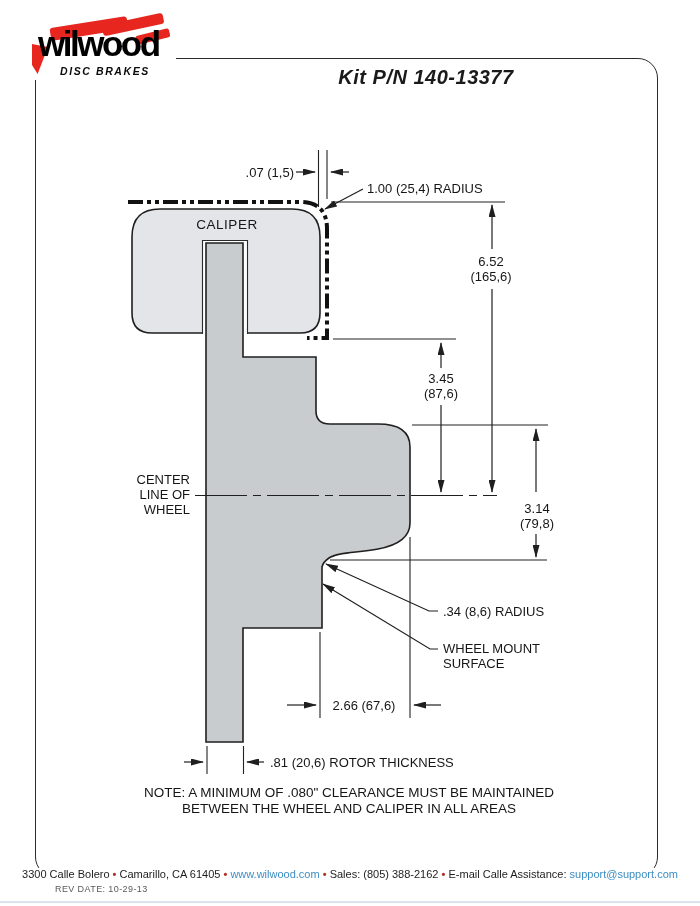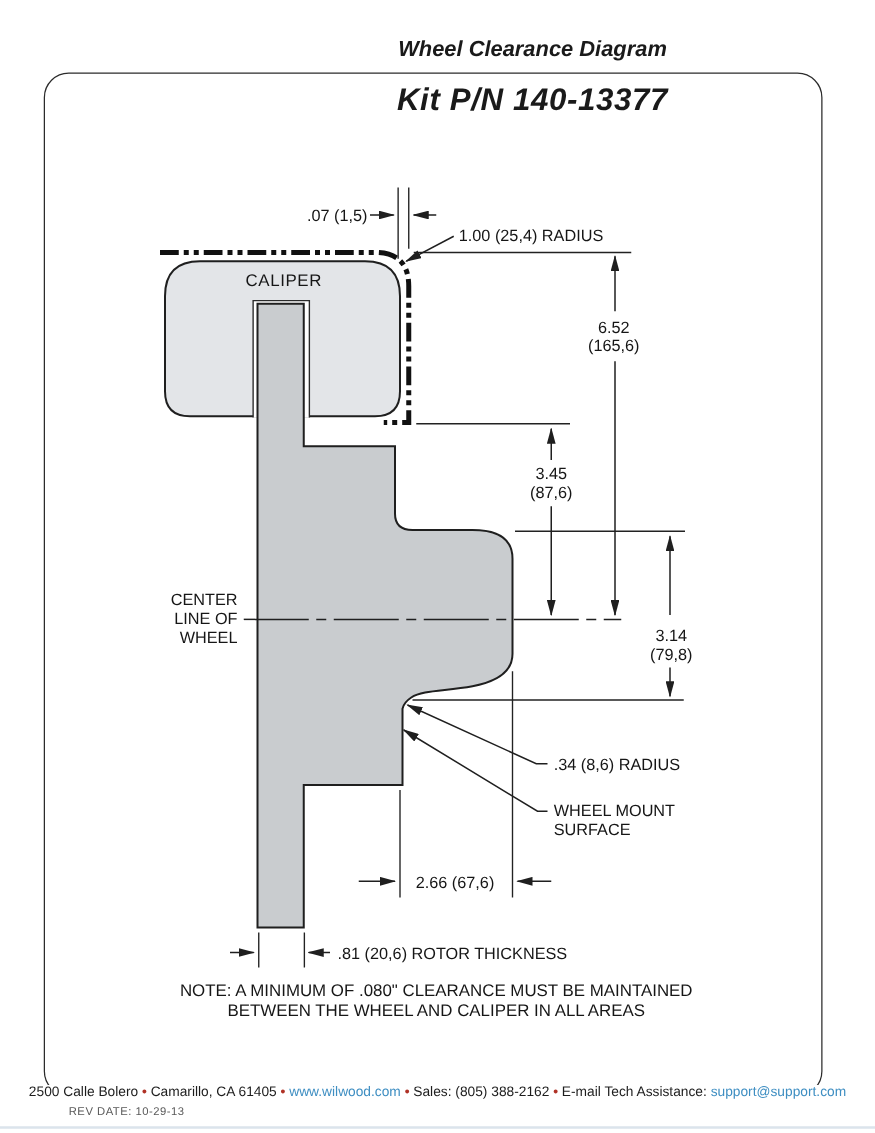--- a/index.html
+++ b/index.html
@@ -3,21 +3,21 @@
 <meta charset="utf-8">
 <style>
   html,body{margin:0;padding:0;background:#fff;}
   .page{position:relative;width:700px;height:906px;background:#ffffff;overflow:hidden;
         font-family:"Liberation Sans",sans-serif;color:#1a1a1a;}
   .frame{position:absolute;left:35px;top:58px;width:621px;height:817px;
          border:1.6px solid #2b2b2b;border-radius:20px;z-index:0;}
   .title1{position:absolute;left:200px;top:29px;width:452px;text-align:center;
           font-size:17.5px;font-weight:bold;font-style:italic;z-index:2;}
   .title2{position:absolute;left:200px;top:66px;width:452px;text-align:center;
-          font-size:25px;font-weight:800;font-style:italic;letter-spacing:.5px;z-index:2;}
+          font-size:20px;font-weight:800;font-style:italic;letter-spacing:.5px;z-index:2;}
   .logo{position:absolute;left:16px;top:18px;width:160px;height:62px;background:#fff;z-index:3;}
   .logo .brush{position:absolute;background:#e6261f;}
   .b1{left:34px;top:4px;width:78px;height:13px;transform:rotate(-9deg);border-radius:3px;}
   .b2{left:86px;top:1px;width:62px;height:11px;transform:rotate(-12deg);border-radius:3px;}
   .b3{left:16px;top:26px;width:16px;height:30px;clip-path:polygon(0 0,100% 10%,35% 100%,0 70%);}
   .b4{left:120px;top:14px;width:34px;height:9px;transform:rotate(-14deg);border-radius:2px;}
   .wordmark{position:absolute;left:22px;top:8px;font-size:35px;font-weight:bold;
             letter-spacing:-2.5px;color:#000;line-height:1;}
   .brandsub{position:absolute;left:44px;top:47px;font-size:10.5px;font-weight:bold;
             font-style:italic;letter-spacing:1.6px;color:#0a0a0a;}
@@ -31,22 +31,29 @@
   .bottomline{position:absolute;left:0;top:901px;width:700px;height:2px;background:#dbe4ec;z-index:0;}
 </style>
 </head>
 <body>
 
 <div class="page">
 
   <div class="frame"></div>
   <div class="bottomline"></div>
 
+  <div class="logo">
+    <div class="brush b1"></div>
+    <div class="brush b2"></div>
+    <div class="brush b4"></div>
+    <div class="brush b3"></div>
+    <div class="wordmark">wilwood</div>
+    <div class="brandsub">DISC BRAKES</div>
+  </div>
 
-  <div class="title1">Wheel Clearance Diagram</div>
   <div class="title2">Kit P/N 140-13377</div>
 
   <svg class="diagram" width="700" height="906" viewBox="0 0 700 906">
     <defs>
       <marker id="ah" markerWidth="13" markerHeight="7" refX="12" refY="3.5" orient="auto" markerUnits="userSpaceOnUse">
         <path d="M0,0 L13,3.5 L0,7 Z" fill="#1f1f1f"></path>
       </marker>
     </defs>
 
     <path d="M160,209 H292 Q320,209 320,237 V313 Q320,333 300,333 H152 Q132,333 132,313 V237 Q132,209 160,209 Z" fill="#e3e5e8" stroke="#1f1f1f" stroke-width="1.6"></path>
@@ -109,29 +116,29 @@
       <text x="190" y="484" text-anchor="end">CENTER</text>
       <text x="190" y="499" text-anchor="end">LINE OF</text>
       <text x="190" y="514" text-anchor="end">WHEEL</text>
       <text x="349" y="797" text-anchor="middle" font-size="13.5">NOTE: A MINIMUM OF .080" CLEARANCE MUST BE MAINTAINED</text>
       <text x="349" y="813" text-anchor="middle" font-size="13.5">BETWEEN THE WHEEL AND CALIPER IN ALL AREAS</text>
     </g>
   </svg>
 
   <div class="footer">
     <span class="inner">
-      <span>2500 Calle Bolero</span>
+      <span>3300 Calle Bolero</span>
       <span class="bullet">•</span>
       <span>Camarillo, CA 61405</span>
       <span class="bullet">•</span>
       <a href="#">www.wilwood.com</a>
       <span class="bullet">•</span>
       <span>Sales: (805) 388-2162</span>
       <span class="bullet">•</span>
-      <span>E-mail Tech Assistance:</span>
+      <span>E-mail Calle Assistance:</span>
       <a href="#">support@support.com</a>
     </span>
   </div>
   <div class="revdate">
     <span>REV DATE:</span>
     <span>10-29-13</span>
   </div>
 
 </div>
 

